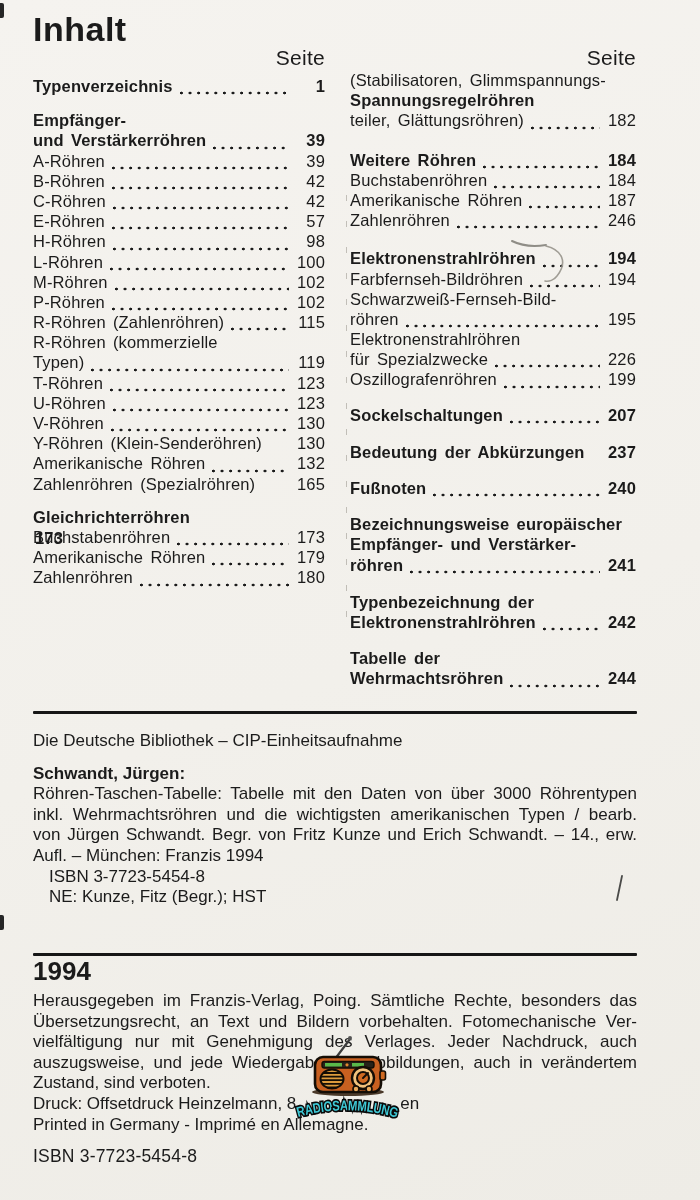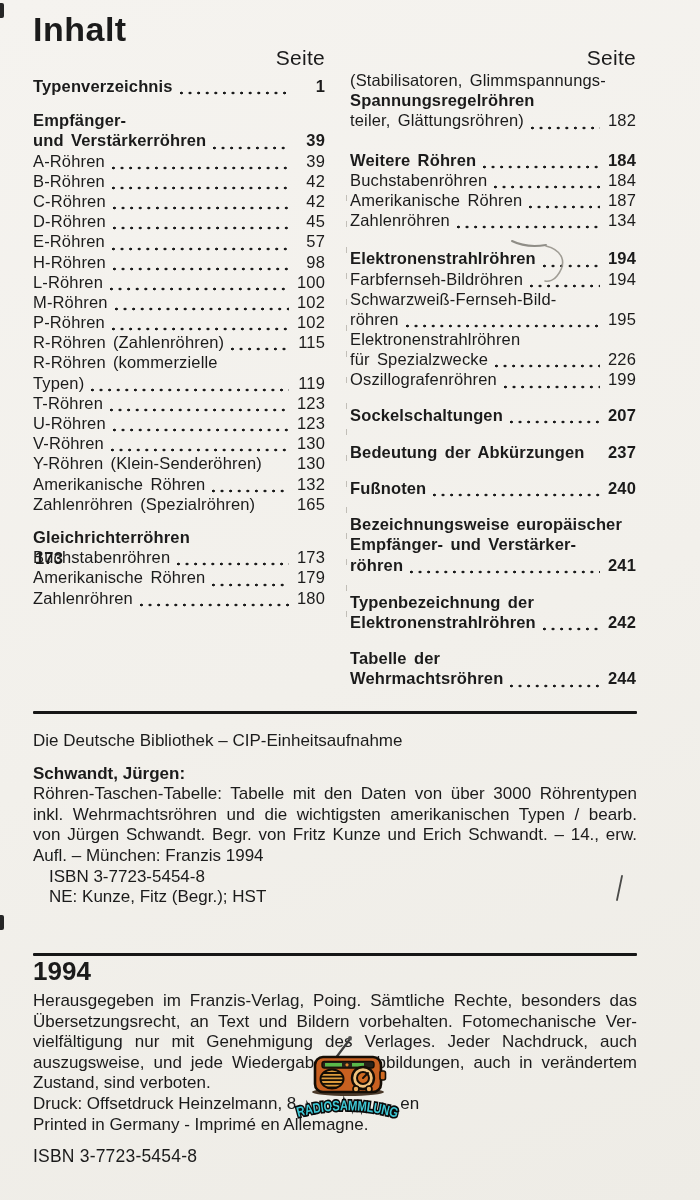--- a/index.html
+++ b/index.html
@@ -81,25 +81,20 @@
       <span class="lbl">B-Röhren</span>
       <span class="dots"></span>
       <span class="pg">42</span>
     </div>
     <div class="trow">
       <span class="lbl">C-Röhren</span>
       <span class="dots"></span>
       <span class="pg">42</span>
     </div>
     <div class="trow">
-      <span class="lbl">D-Röhren</span>
-      <span class="dots"></span>
-      <span class="pg">45</span>
-    </div>
-    <div class="trow">
       <span class="lbl">E-Röhren</span>
       <span class="dots"></span>
       <span class="pg">57</span>
     </div>
     <div class="trow">
       <span class="lbl">H-Röhren</span>
       <span class="dots"></span>
       <span class="pg">98</span>
     </div>
     <div class="trow">
@@ -209,21 +204,21 @@
       <span class="pg">184</span>
     </div>
     <div class="trow">
       <span class="lbl">Amerikanische Röhren</span>
       <span class="dots"></span>
       <span class="pg">187</span>
     </div>
     <div class="trow">
       <span class="lbl">Zahlenröhren</span>
       <span class="dots"></span>
-      <span class="pg">134</span>
+      <span class="pg">246</span>
     </div>
     <div class="trow b" style="margin-top: 18px;">
       <span class="lbl">Elektronenstrahlröhren</span>
       <span class="dots"></span>
       <span class="pg">194</span>
     </div>
     <div class="trow">
       <span class="lbl">Farbfernseh-Bildröhren</span>
       <span class="dots"></span>
       <span class="pg">194</span>

